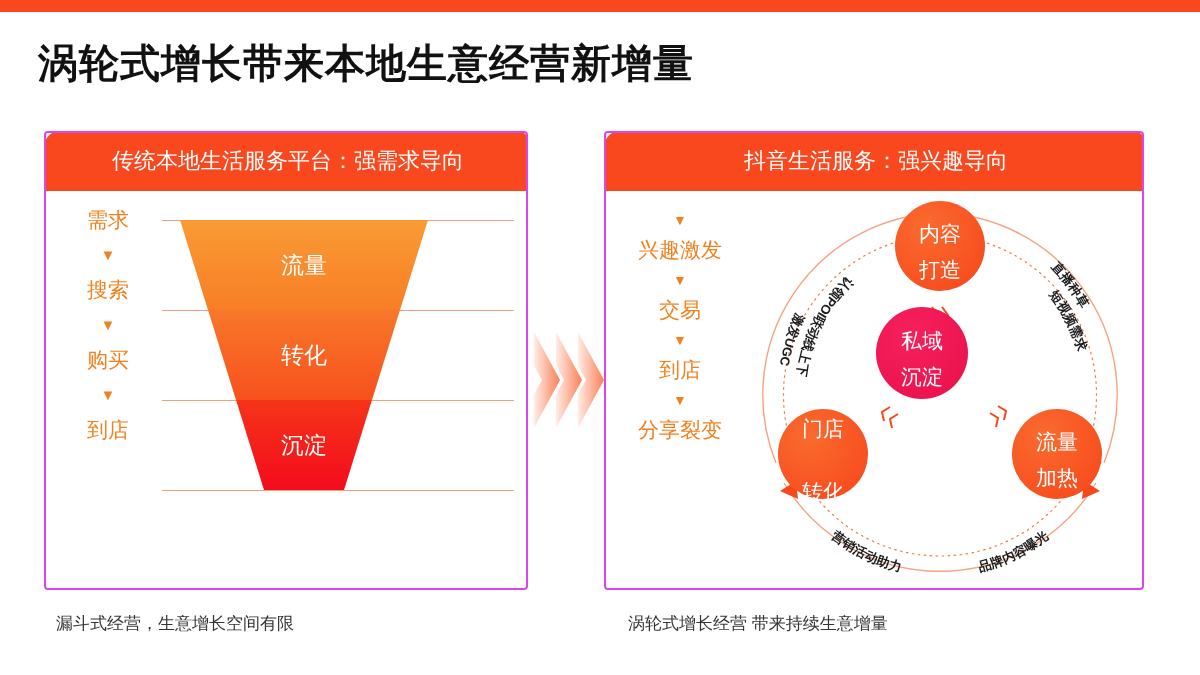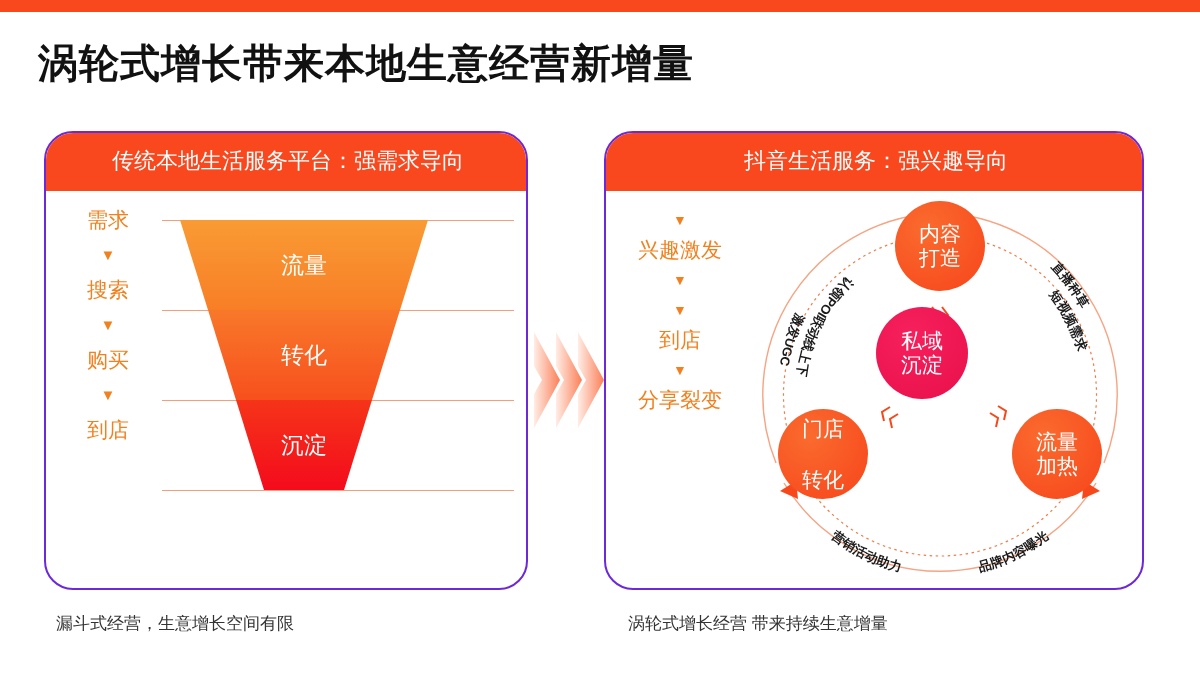--- a/index.html
+++ b/index.html
@@ -17,22 +17,22 @@
   .page-title{
     position:absolute;left:38px;top:36px;
     font-size:40px;font-weight:bold;color:#111111;
     letter-spacing:1px;white-space:nowrap;
   }
 
   
   .card{
     position:absolute;
     background:#ffffff;
-    border:2px solid #6d28d9;
-    border-radius:29px;
+    border:2px solid #d946ef;
+    border-radius:4px;
     box-sizing:border-box;
     overflow:hidden;
   }
   .card-left{left:44px;top:131px;width:484px;height:459px;}
   .card-right{left:604px;top:131px;width:540px;height:459px;}
 
   .card-head{
     position:absolute;left:-2px;top:-2px;
     height:60px;line-height:60px;
     background:#F9471E;color:#ffffff;
@@ -68,21 +68,21 @@
   .right-stages{position:absolute;left:14px;top:72px;width:120px;}
   .right-stages .stage-label{font-size:21px;height:30px;line-height:30px;}
   .right-stages .stage-arrow{font-size:14px;height:30px;line-height:30px;}
 
   .turbo{position:absolute;left:134px;top:62px;width:400px;height:390px;}
   .node{
     position:absolute;border-radius:50%;
     display:flex;flex-direction:column;align-items:center;justify-content:center;
     color:#ffffff;font-size:21px;line-height:1.12;text-align:center;
   }
-  .node span{display:block;}
+  .node span{display:block;margin-top:12px;}
   .node-top{width:90px;height:90px;left:155px;top:6px;background:radial-gradient(circle at 35% 30%,#FA6B2E,#F7451B);}
   .node-bl{width:90px;height:90px;left:38px;top:214px;background:radial-gradient(circle at 35% 30%,#FA6B2E,#F7451B);gap:27px;}
   .node-br{width:90px;height:90px;left:272px;top:214px;background:radial-gradient(circle at 35% 30%,#FA6B2E,#F7451B);}
   .node-center{width:92px;height:92px;left:136px;top:112px;background:radial-gradient(circle at 38% 30%,#F6205C,#E8104B);}
 
   .caption{
     position:absolute;font-size:17px;color:#333333;
   }
   .cap-left{left:56px;top:612px;}
   .cap-right{left:628px;top:612px;}
@@ -166,20 +166,21 @@
     </svg>
   </div>
 
   <div class="card card-right">
     <div class="card-head">抖音生活服务：强兴趣导向</div>
 
     <div class="right-stages">
       <div class="stage-arrow">▼</div>
       <div class="stage-label">兴趣激发</div>
       <div class="stage-arrow">▼</div>
+      <div class="stage-label">交易</div>
       <div class="stage-arrow">▼</div>
       <div class="stage-label">到店</div>
       <div class="stage-arrow">▼</div>
       <div class="stage-label">分享裂变</div>
     </div>
 
     <div class="turbo">
       <svg width="400" height="390" viewBox="0 0 400 390">
         <defs>
           <path id="arcLeftOuter" d="M 200 18 A 182 182 0 0 0 62 290"></path>

